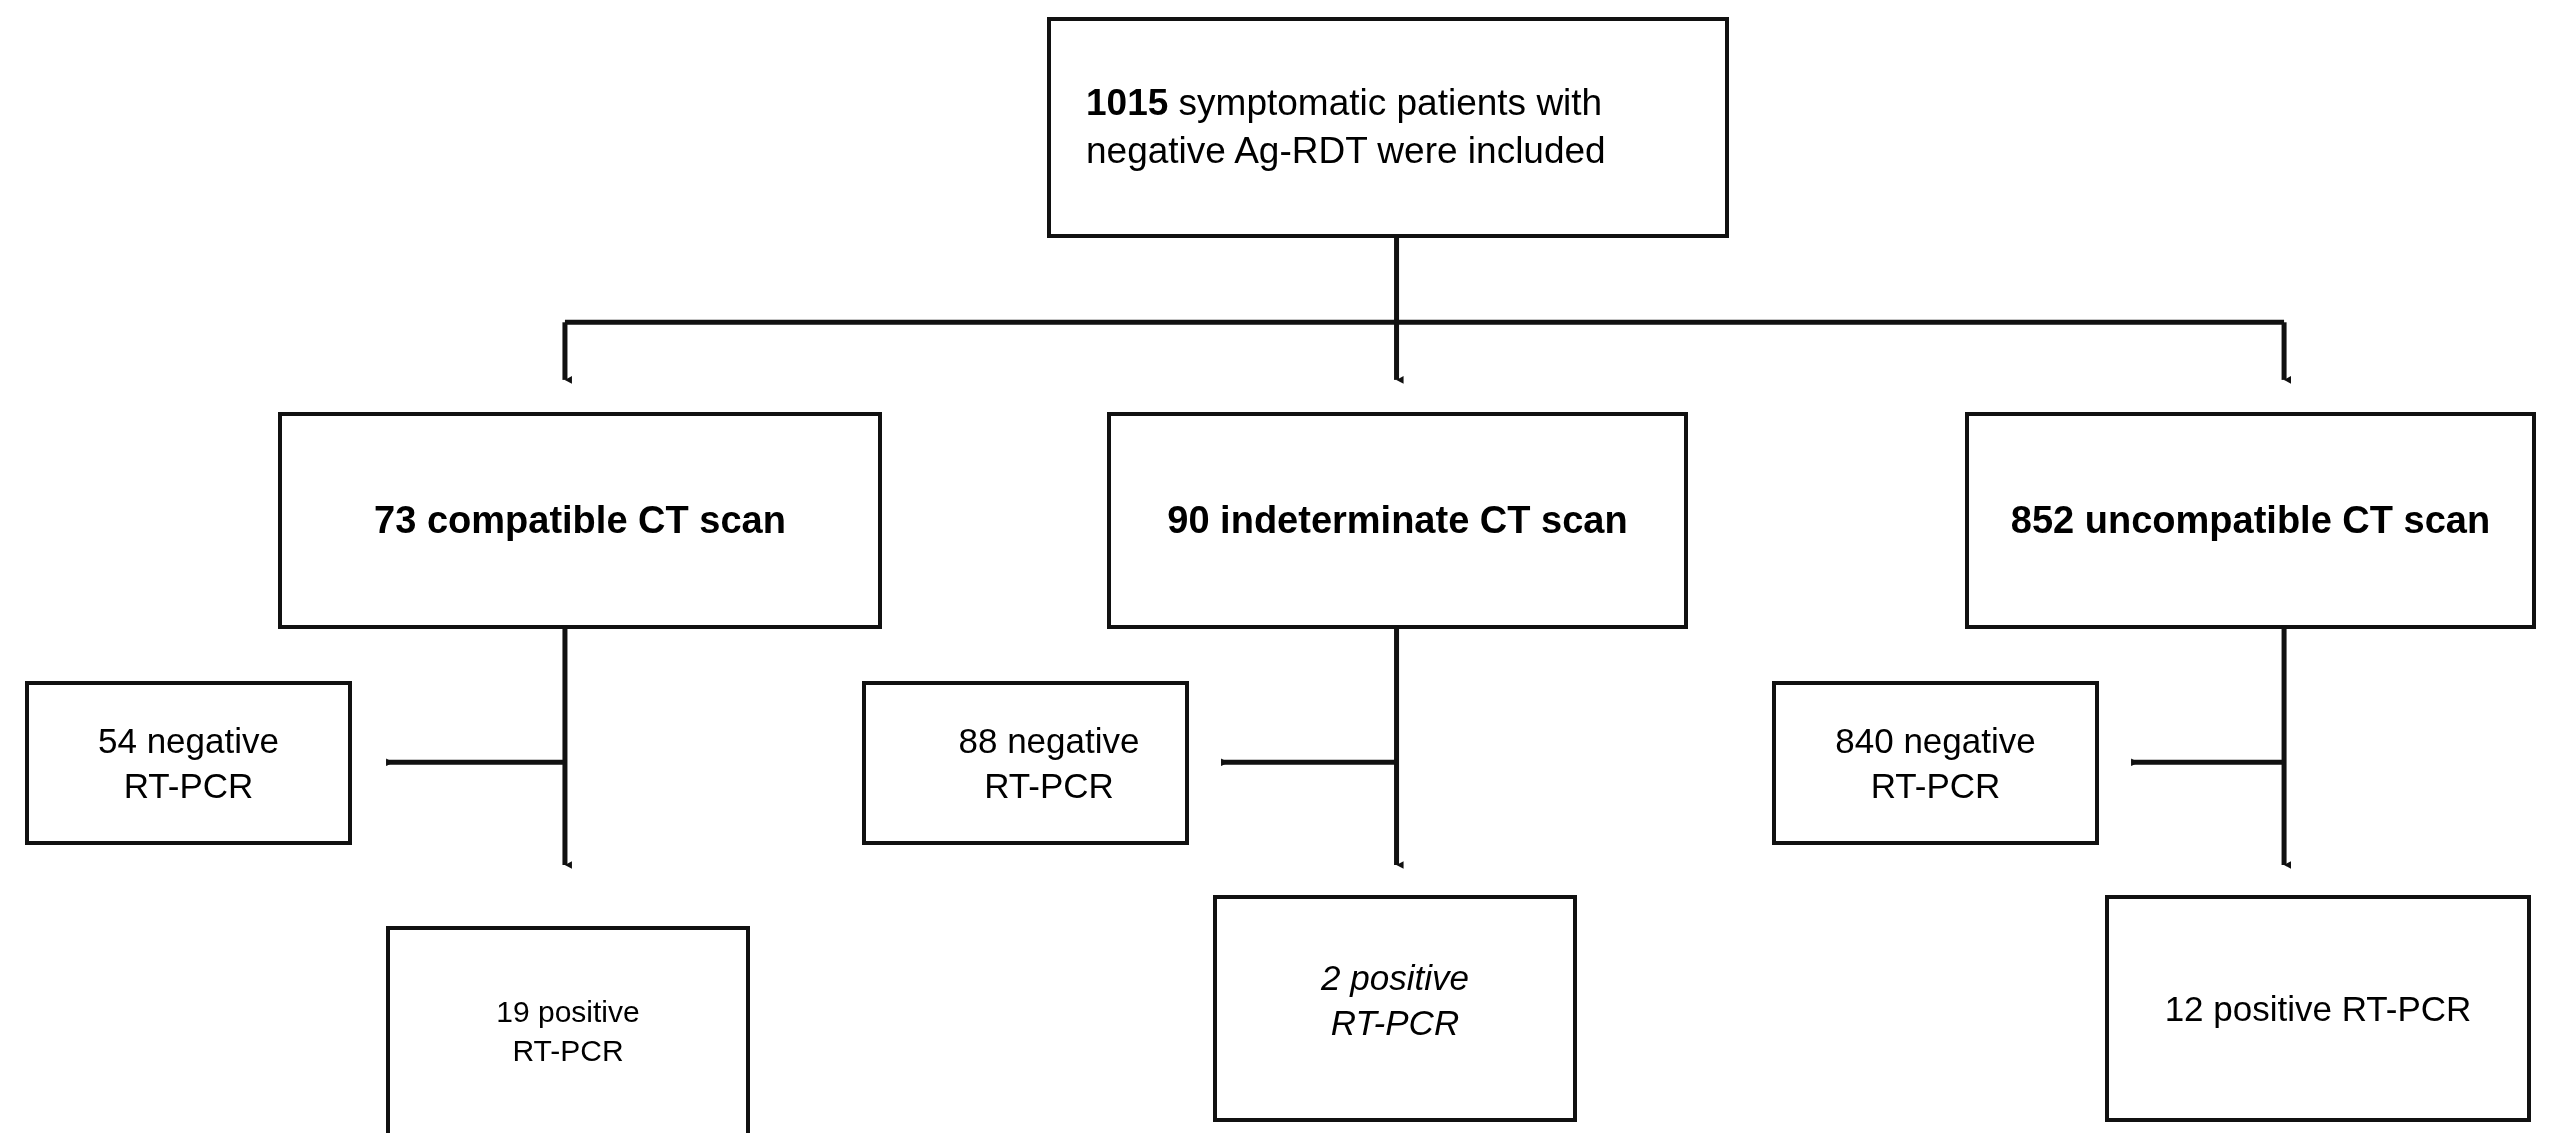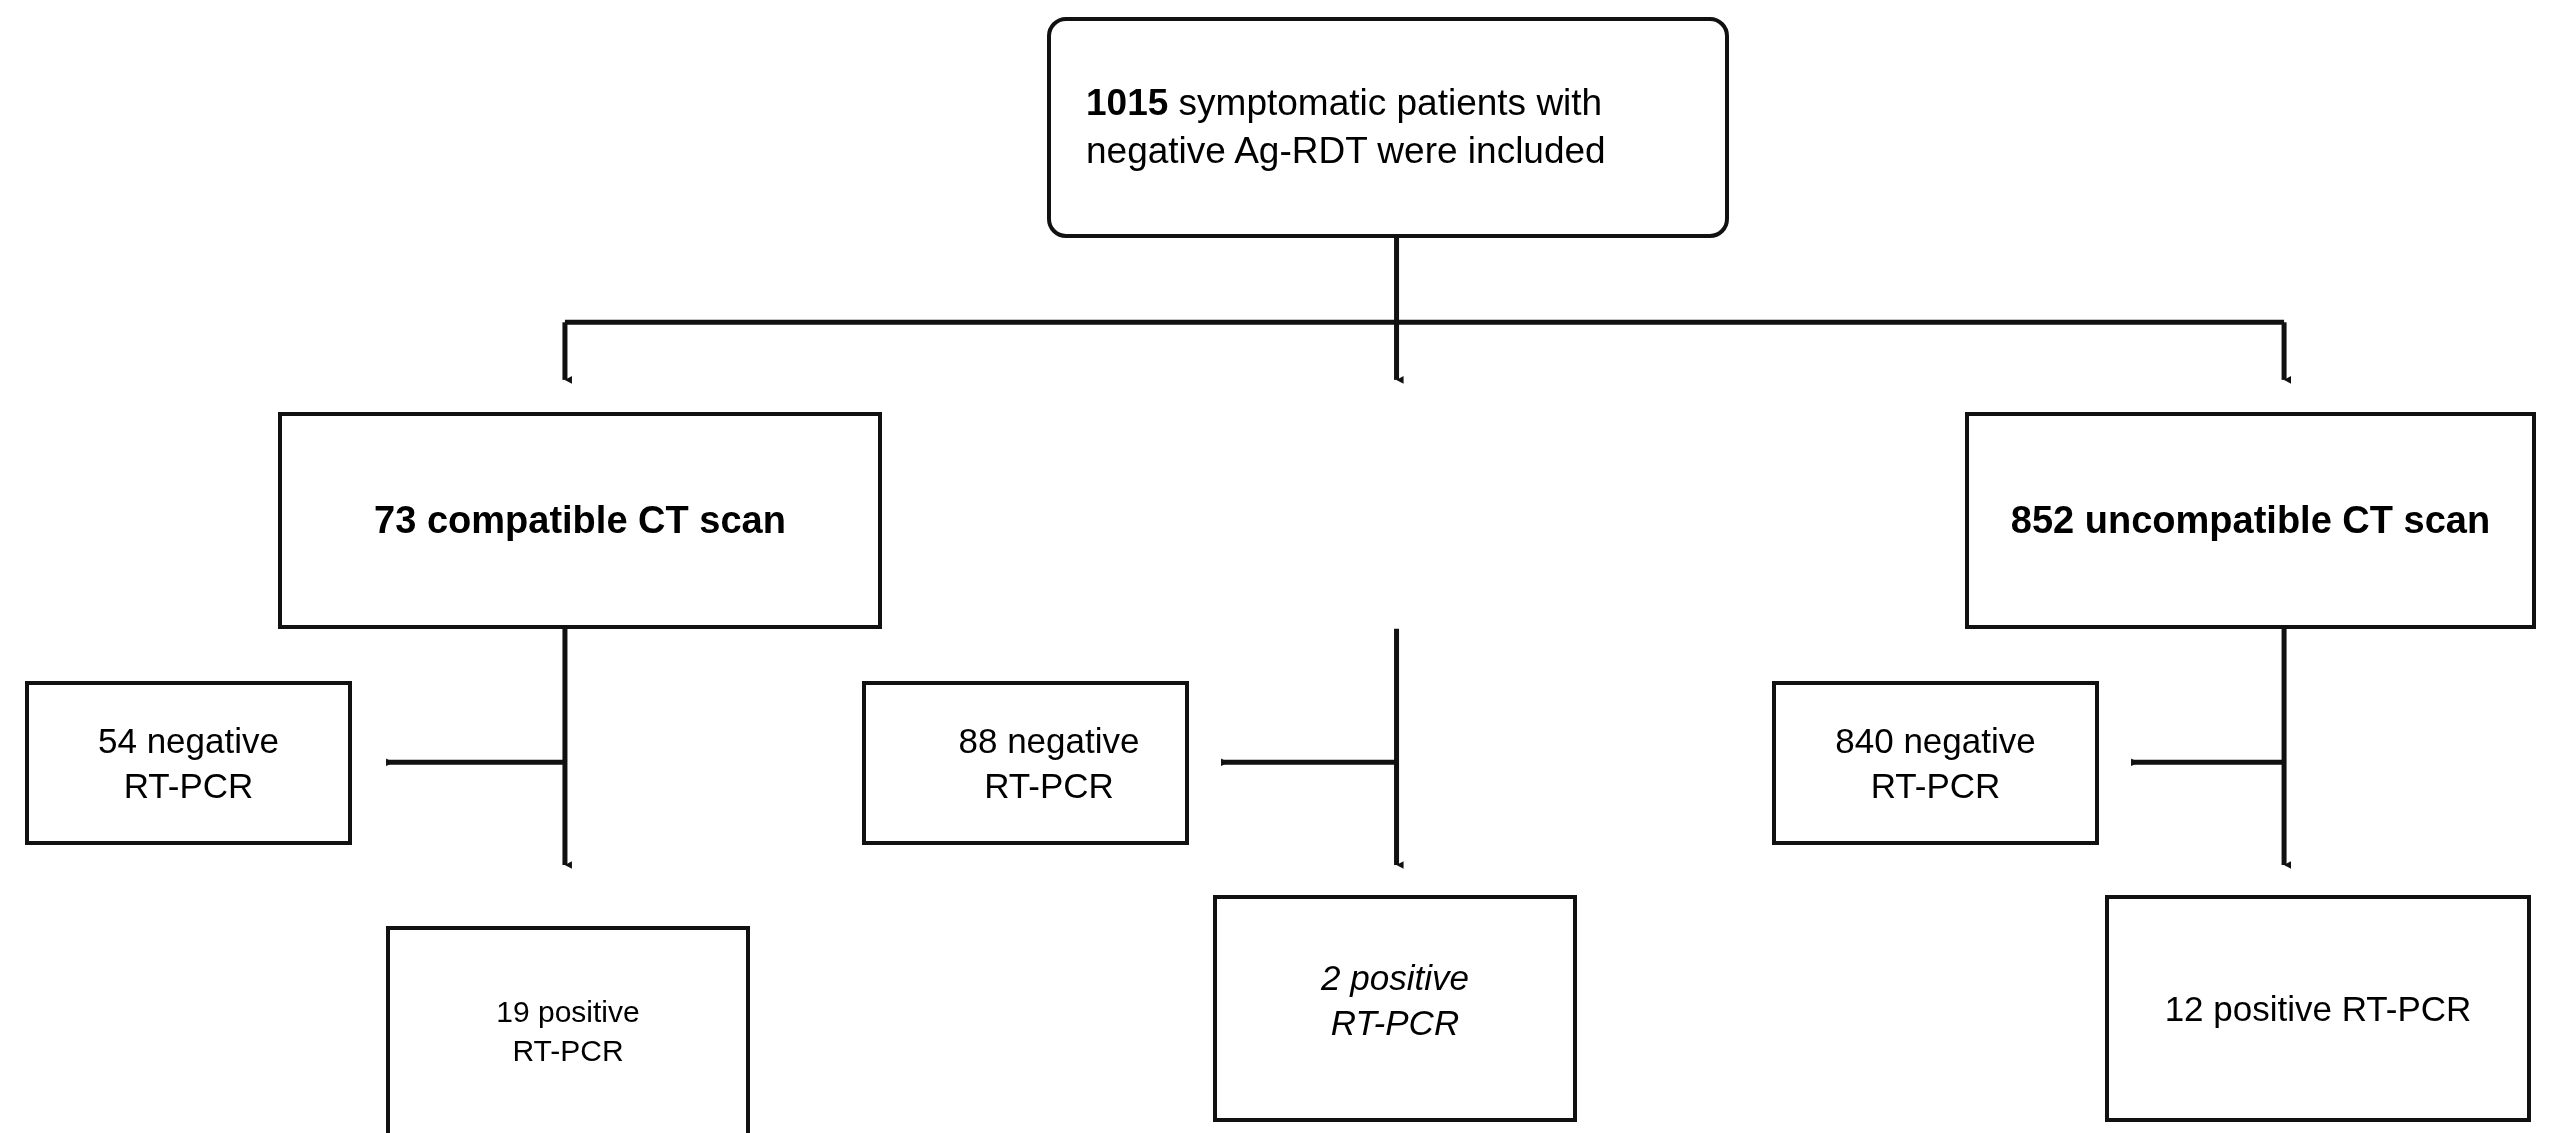--- a/index.html
+++ b/index.html
@@ -43,21 +43,20 @@
     padding: 0 11.7px;
     box-sizing: border-box;
     white-space: pre-line;
   }
   
   #node-root {
     left: 1047px;  top: 16.7px;
     width: 682px;  height: 221px;
     font-size: 37px;
     font-weight: 400;
-    border-radius: 19px;
   }
   #node-root .node-inner { text-align: left; padding: 0 0 0 35px; }
   .root-count { font-weight: 700; }
 
   #node-ct-compatible {
     left: 278px;   top: 412px;
     width: 604px;  height: 217px;
     font-size: 38px;
     font-weight: 700;
   }
@@ -152,20 +151,23 @@
 
   <div class="node" id="node-root">
     <div class="node-inner"><span class="root-count">1015</span><span> symptomatic patients with
 negative Ag-RDT were included</span></div>
   </div>
 
   <div class="node" id="node-ct-compatible">
     <div class="node-inner">73 compatible CT scan</div>
   </div>
 
+  <div class="node" id="node-ct-indeterminate">
+    <div class="node-inner">90 indeterminate CT scan</div>
+  </div>
 
   <div class="node" id="node-ct-uncompatible">
     <div class="node-inner">852 uncompatible CT scan</div>
   </div>
 
   <div class="node" id="node-neg-compatible">
     <div class="node-inner">54 negative
 RT-PCR</div>
   </div>
 

